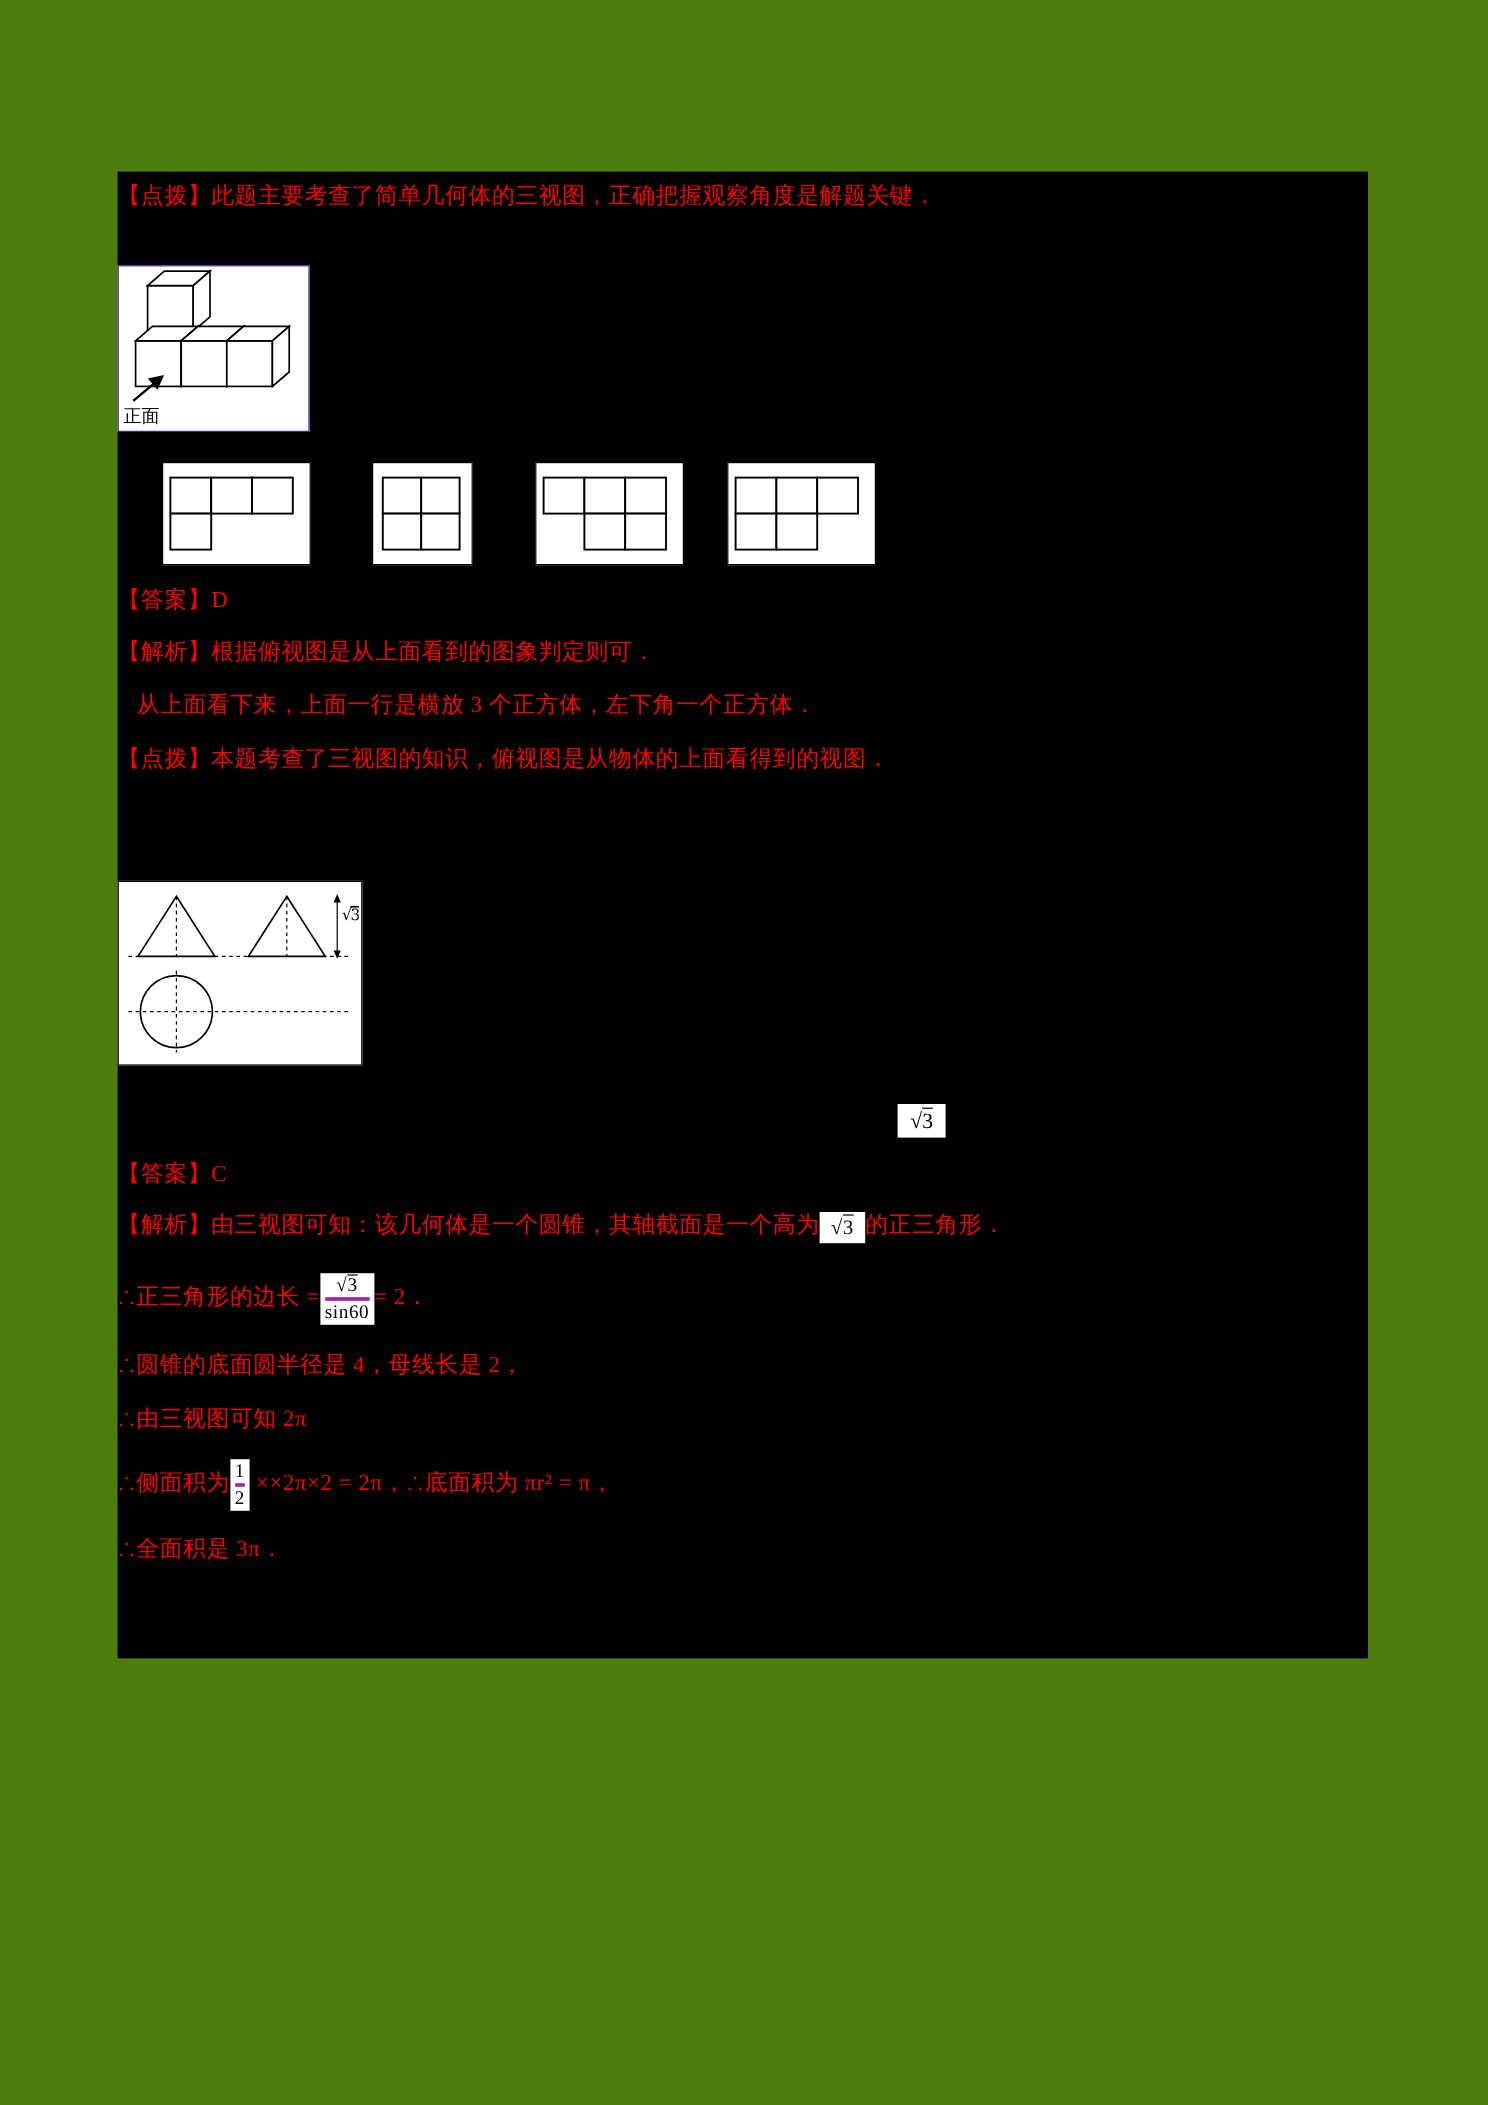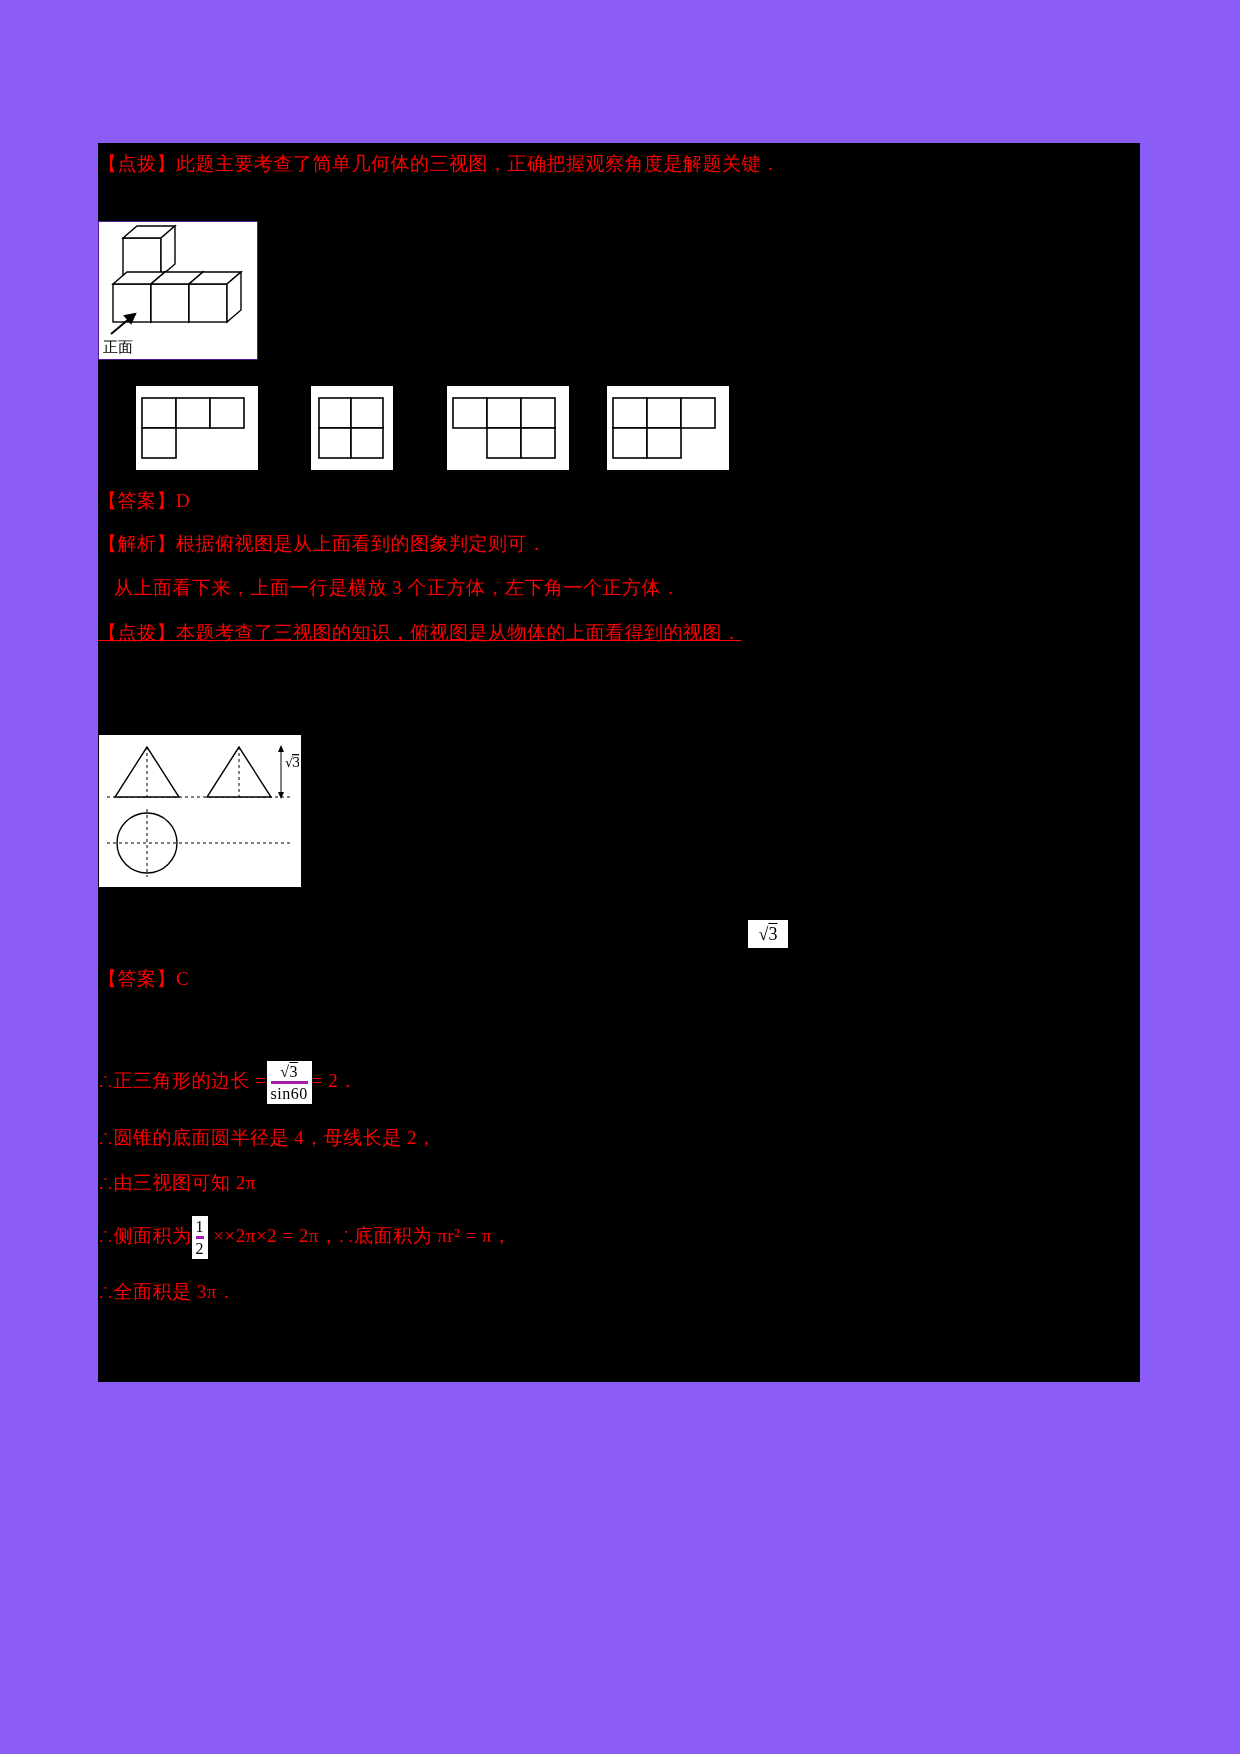--- a/index.html
+++ b/index.html
@@ -4,21 +4,21 @@
 <style>
   html, body {
     margin: 0;
     padding: 0;
     background: #ffffff;
   }
   .page {
     position: relative;
     width: 1240px;
     height: 1754px;
-    background: #8b5cf6;
+    background: #4d7c0f;
     font-family: "Liberation Serif", serif;
     overflow: hidden;
   }
   .doc-body {
     position: absolute;
     left: 98px;
     top: 143px;
     width: 1042px;
     height: 1239px;
     background: #000000;
@@ -188,21 +188,21 @@
         </g>
       </svg>
     </div>
 
     <div class="line abs" style="left:0px; top:345px;">【答案】D</div>
 
     <div class="line abs" style="left:0px; top:388px;">【解析】根据俯视图是从上面看到的图象判定则可．</div>
 
     <div class="line abs" style="left:16px; top:432px;">从上面看下来，上面一行是横放 3 个正方体，左下角一个正方体．</div>
 
-    <div class="line abs" style="left:0px; top:477px;text-decoration:underline;">【点拨】本题考查了三视图的知识，俯视图是从物体的上面看得到的视图．</div>
+    <div class="line abs" style="left:0px; top:477px;">【点拨】本题考查了三视图的知识，俯视图是从物体的上面看得到的视图．</div>
 
     <div class="fig-cone">
       <svg width="200" height="150" viewBox="0 0 200 150">
 
         <line x1="8" y1="62" x2="192" y2="62" stroke="#000" stroke-width="1" stroke-dasharray="3,3"></line>
 
         <polygon points="48,12 16,62 80,62" fill="#ffffff" stroke="#000" stroke-width="1.4"></polygon>
         <line x1="48" y1="12" x2="48" y2="62" stroke="#000" stroke-width="1" stroke-dasharray="3,3"></line>
 
         <polygon points="140,12 108,62 172,62" fill="#ffffff" stroke="#000" stroke-width="1.4"></polygon>
@@ -219,20 +219,23 @@
         <line x1="48" y1="74" x2="48" y2="142" stroke="#000" stroke-width="1" stroke-dasharray="3,3"></line>
       </svg>
     </div>
 
     <div class="float-sqrt">
       √<span class="ov">3</span>
     </div>
 
     <div class="line abs" style="left:0px; top:823px;">【答案】C</div>
 
+    <div class="line abs" style="left:0px; top:866px;">
+      <span>【解析】由三视图可知：该几何体是一个圆锥，其轴截面是一个高为</span><span class="inline-box sqrt3-sm">√<span class="ov">3</span></span><span>的正三角形．</span>
+    </div>
 
     <div class="line abs" style="left:0px; top:918px;">
       <span>∴正三角形的边长 =</span><span class="frac"><span class="num">√<span class="ov">3</span></span><span class="den">sin60</span></span><span>= 2．</span>
     </div>
 
     <div class="line abs" style="left:0px; top:982px;">∴圆锥的底面圆半径是 4，母线长是 2，</div>
 
     <div class="line abs" style="left:0px; top:1027px;">∴由三视图可知 2π</div>
 
     <div class="line abs" style="left:0px; top:1073px;">

